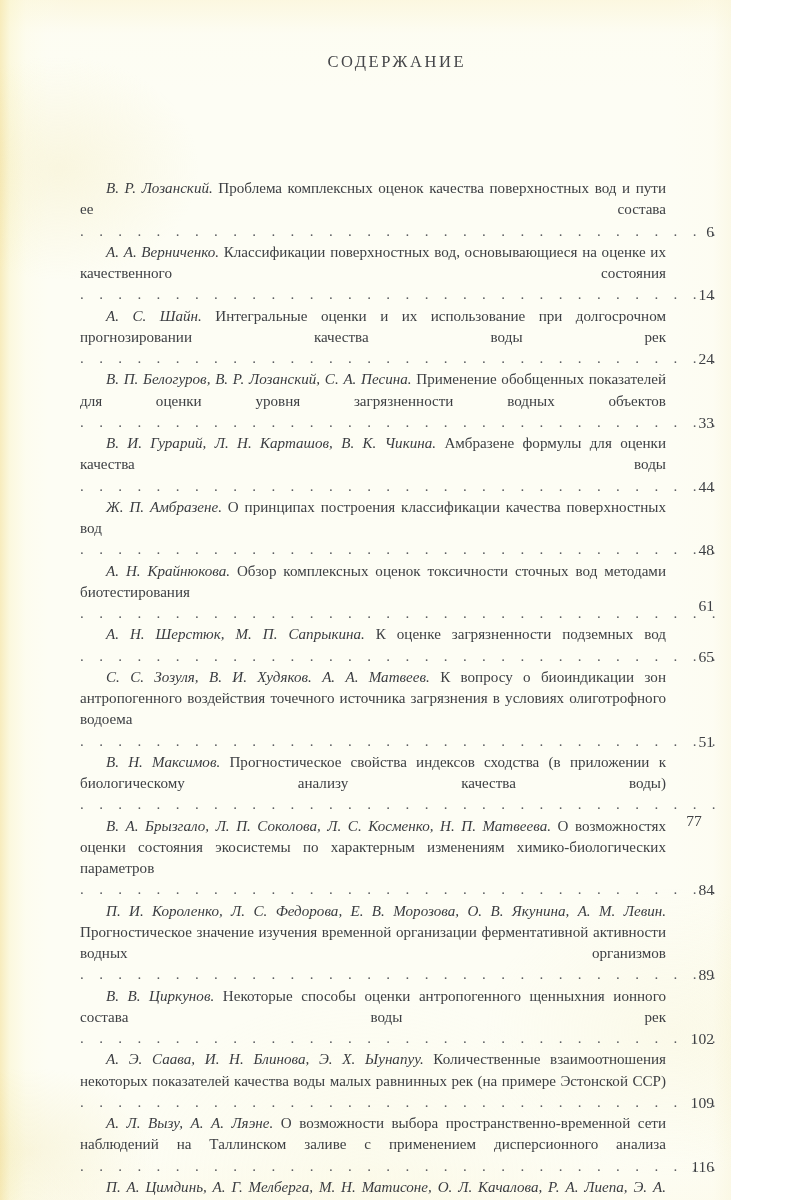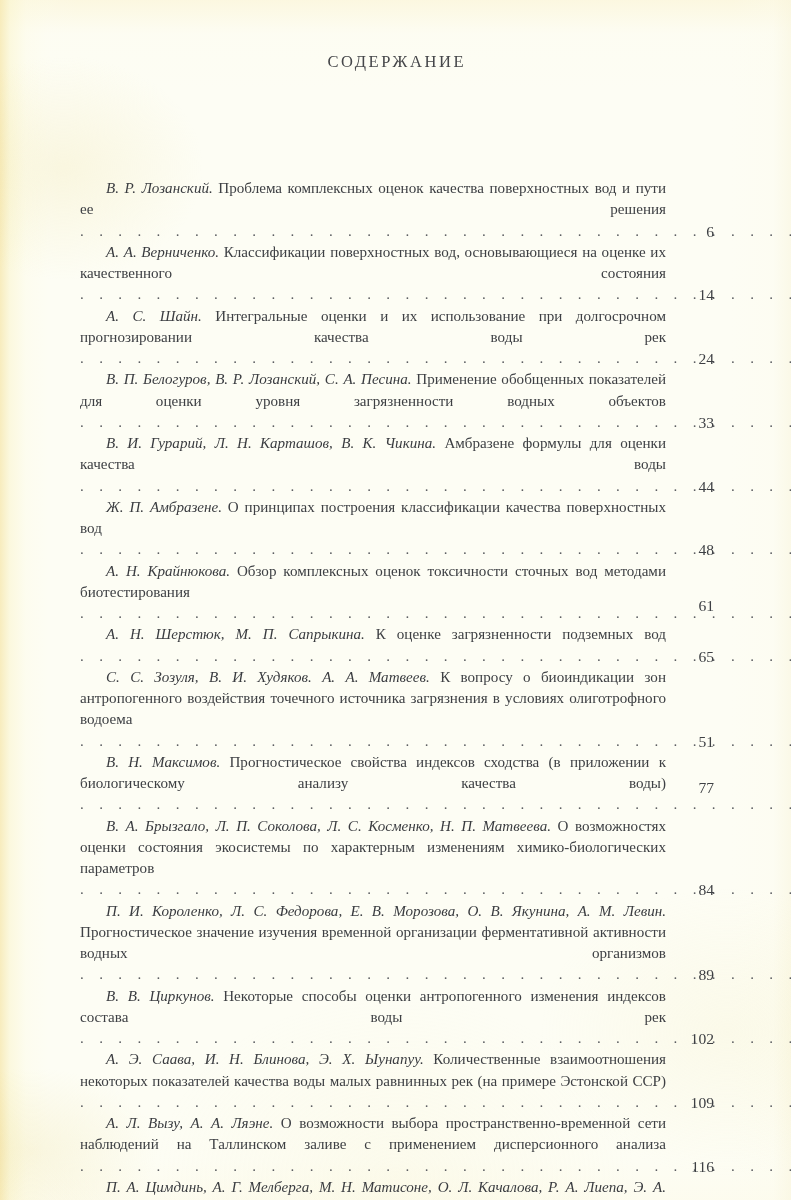--- a/index.html
+++ b/index.html
@@ -8,21 +8,21 @@
     padding: 0;
     background: #ffffff;
   }
   body {
     font-family: "Liberation Serif", "DejaVu Serif", serif;
   }
 
   
   .page {
     position: relative;
-    width: 791px;
+    width: 731px;
     height: 1200px;
     overflow: hidden;
     background: #fdfdf4;
     background-image:
       linear-gradient(90deg,
          rgba(246,232,176,0.80) 0px,
          rgba(250,245,205,0.55) 10px,
          rgba(253,251,228,0.30) 26px,
          rgba(255,254,244,0.10) 48px,
          rgba(255,255,252,0.00) 80px),
@@ -127,21 +127,21 @@
 </style>
 </head>
 <body>
 
 <div class="page">
 
   <div class="toc-title">СОДЕРЖАНИЕ</div>
 
   <div class="toc-body">
       <div class="entry e-0">
-        <span class="entry-text"><span class="authors">В. Р. Лозанский.</span><span> Проблема комплексных оценок  качества поверх­ностных вод и пути ее решения</span> <span class="leader">. . . . . . . . . . . . . . . . . . . . . . . . . . . . . . . . . . . . . . . . . . . . . . . . . . . . . . . . . . . . </span></span>
+        <span class="entry-text"><span class="authors">В. Р. Лозанский.</span><span> Проблема комплексных оценок  качества поверх­ностных вод и пути ее состава</span> <span class="leader">. . . . . . . . . . . . . . . . . . . . . . . . . . . . . . . . . . . . . . . . . . . . . . . . . . . . . . . . . . . . </span></span>
         <span class="pageno" style="top: 42.5px;">6</span>
       </div>
       <div class="entry e-1">
         <span class="entry-text"><span class="authors">А. А. Верниченко.</span><span> Классификации поверхностных вод, основываю­щиеся на оценке их качественного состояния</span> <span class="leader">. . . . . . . . . . . . . . . . . . . . . . . . . . . . . . . . . . . . . . . . . . . . . . . . . . . . . . . . . . . . </span></span>
         <span class="pageno" style="top: 42.5px;">14</span>
       </div>
       <div class="entry e-2">
         <span class="entry-text"><span class="authors">А. С. Шайн.</span><span> Интегральные оценки и их использование при долго­срочном прогнозировании качества воды рек</span> <span class="leader">. . . . . . . . . . . . . . . . . . . . . . . . . . . . . . . . . . . . . . . . . . . . . . . . . . . . . . . . . . . . </span></span>
         <span class="pageno" style="top: 42.5px;">24</span>
       </div>
@@ -164,32 +164,32 @@
       <div class="entry e-7">
         <span class="entry-text"><span class="authors">А. Н. Шерстюк, М. П. Сапрыкина.</span><span> К оценке загрязненности под­земных вод</span> <span class="leader">. . . . . . . . . . . . . . . . . . . . . . . . . . . . . . . . . . . . . . . . . . . . . . . . . . . . . . . . . . . . </span></span>
         <span class="pageno" style="top: 21.25px;">65</span>
       </div>
       <div class="entry e-8">
         <span class="entry-text"><span class="authors">С. С. Зозуля, В. И. Худяков. А. А. Матвеев.</span><span> К вопросу о биоинди­кации зон антропогенного воздействия точечного источника загрязнения в условиях олиготрофного водоема</span> <span class="leader">. . . . . . . . . . . . . . . . . . . . . . . . . . . . . . . . . . . . . . . . . . . . . . . . . . . . . . . . . . . . </span></span>
         <span class="pageno" style="top: 63.75px;">51</span>
       </div>
       <div class="entry e-9">
         <span class="entry-text"><span class="authors">В. Н. Максимов.</span><span> Прогностическое свойства индексов  сходства  (в приложении к биологическому анализу качества воды)</span> <span class="leader">. . . . . . . . . . . . . . . . . . . . . . . . . . . . . . . . . . . . . . . . . . . . . . . . . . . . . . . . . . . . </span></span>
-        <span class="pageno" style="top: 25px;">77</span>
+        <span class="pageno" style="top: 58px; text-align: center;">77</span>
       </div>
       <div class="entry e-10">
         <span class="entry-text"><span class="authors">В. А. Брызгало, Л. П. Соколова, Л. С. Косменко, Н. П. Матвеева.</span><span> О возможностях оценки состояния  экосистемы по характерным изме­нениям химико-биологических параметров</span> <span class="leader">. . . . . . . . . . . . . . . . . . . . . . . . . . . . . . . . . . . . . . . . . . . . . . . . . . . . . . . . . . . . </span></span>
         <span class="pageno" style="top: 63.75px;">84</span>
       </div>
       <div class="entry e-11">
         <span class="entry-text"><span class="authors">П. И. Короленко, Л. С. Федорова, Е. В. Морозова, О. В. Якунина, А. М. Левин.</span><span> Прогностическое значение изучения временной организации ферментативной активности водных организмов</span> <span class="leader">. . . . . . . . . . . . . . . . . . . . . . . . . . . . . . . . . . . . . . . . . . . . . . . . . . . . . . . . . . . . </span></span>
         <span class="pageno" style="top: 63.75px;">89</span>
       </div>
       <div class="entry e-12">
-        <span class="entry-text"><span class="authors">В. В. Циркунов.</span><span> Некоторые способы оценки антропогенного измене­ния индексов состава воды рек</span> <span class="leader">. . . . . . . . . . . . . . . . . . . . . . . . . . . . . . . . . . . . . . . . . . . . . . . . . . . . . . . . . . . . </span></span>
+        <span class="entry-text"><span class="authors">В. В. Циркунов.</span><span> Некоторые способы оценки антропогенного щенных­ния ионного состава воды рек</span> <span class="leader">. . . . . . . . . . . . . . . . . . . . . . . . . . . . . . . . . . . . . . . . . . . . . . . . . . . . . . . . . . . . </span></span>
         <span class="pageno" style="top: 42.5px;">102</span>
       </div>
       <div class="entry e-13">
         <span class="entry-text"><span class="authors">А. Э. Саава, И. Н. Блинова, Э. Х. Ыунапуу.</span><span> Количественные взаи­моотношения некоторых показателей качества воды малых равнинных рек (на примере Эстонской ССР)</span> <span class="leader">. . . . . . . . . . . . . . . . . . . . . . . . . . . . . . . . . . . . . . . . . . . . . . . . . . . . . . . . . . . . </span></span>
         <span class="pageno" style="top: 42.5px;">109</span>
       </div>
       <div class="entry e-14">
         <span class="entry-text"><span class="authors">А. Л. Вызу, А. А. Ляэне.</span><span> О возможности выбора пространственно-временной сети наблюдений на Таллинском заливе с применением дис­персионного анализа</span> <span class="leader">. . . . . . . . . . . . . . . . . . . . . . . . . . . . . . . . . . . . . . . . . . . . . . . . . . . . . . . . . . . . </span></span>
         <span class="pageno" style="top: 42.5px;">116</span>
       </div>

